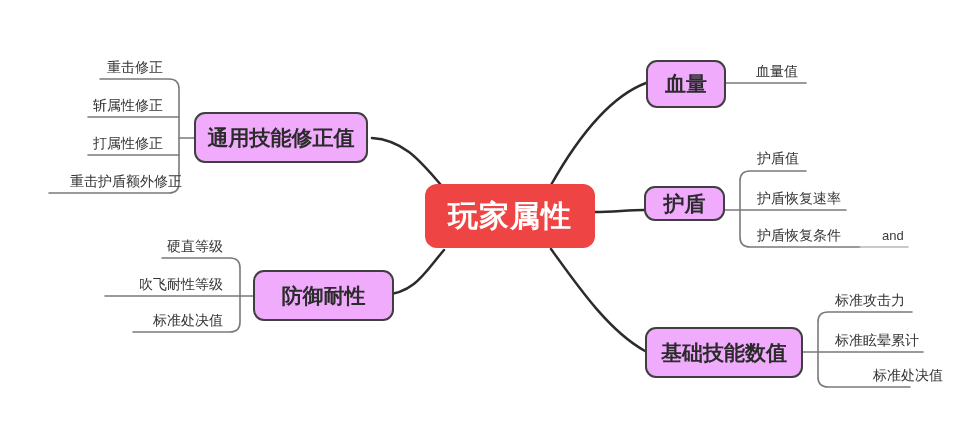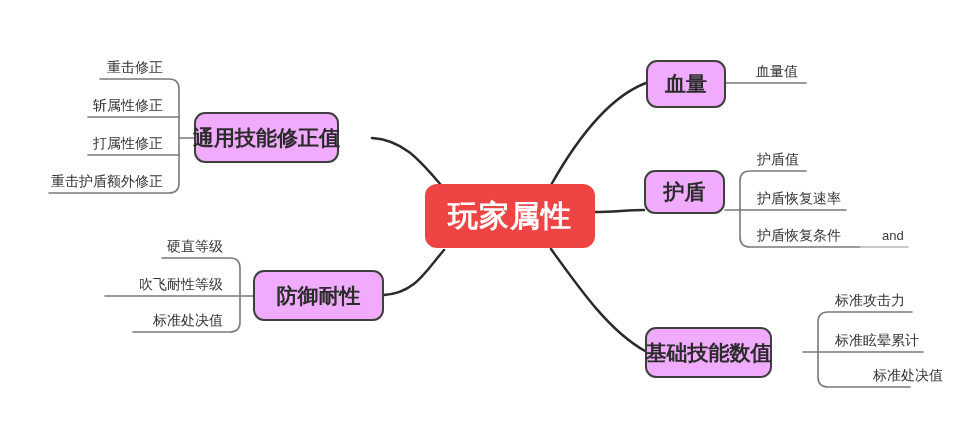--- a/index.html
+++ b/index.html
@@ -67,25 +67,25 @@
     display: flex;
     align-items: center;
     justify-content: center;
     color: #2b2b2b;
     font-size: 21px;
     font-weight: bold;
     box-sizing: border-box;
     cursor: default;
     white-space: nowrap;
   }
-  .branch-a { left: 194px; top: 112px; width: 145px; height: 51px; font-family: Liberation Serif, serif; }
-  .branch-b { left: 253px; top: 270px; width: 131px; height: 51px; }
+  .branch-a { left: 194px; top: 112px; width: 174px; height: 51px; font-family: Liberation Serif, serif; }
+  .branch-b { left: 253px; top: 270px; width: 141px; height: 51px; }
   .branch-c { left: 646px; top: 60px;  width: 80px;  height: 48px; }
-  .branch-d { left: 644px; top: 170px; width: 81px;  height: 44px; }
-  .branch-e { left: 645px; top: 327px; width: 127px; height: 51px; }
+  .branch-d { left: 644px; top: 186px; width: 81px;  height: 35px; }
+  .branch-e { left: 645px; top: 327px; width: 158px; height: 51px; }
   .topic-leaf {
     position: absolute;
     color: #333333;
     font-size: 14px;
     line-height: 20px;
     white-space: nowrap;
     cursor: default;
   }
   .leaf-right-align { text-align: right; }
   .leaf-and { font-size: 13px; color: #3a3a3a; }
@@ -125,29 +125,29 @@
 
   <div class="topic-branch branch-a">通用技能修正值</div>
   <div class="topic-branch branch-b">防御耐性</div>
   <div class="topic-branch branch-c">血量</div>
   <div class="topic-branch branch-d">护盾</div>
   <div class="topic-branch branch-e">基础技能数值</div>
 
   <div class="topic-leaf leaf-right-align" style="right:809px; top:57px;">重击修正</div>
   <div class="topic-leaf leaf-right-align" style="right:809px; top:95px;">斩属性修正</div>
   <div class="topic-leaf leaf-right-align" style="right:809px; top:133px;">打属性修正</div>
-  <div class="topic-leaf leaf-right-align" style="right:809px; top:171px;">重击护盾额外修正</div>
+  <div class="topic-leaf leaf-right-align" style="right:790px; top:171px;">重击护盾额外修正</div>
 
   <div class="topic-leaf leaf-right-align" style="right:749px; top:236px;">硬直等级</div>
   <div class="topic-leaf leaf-right-align" style="right:749px; top:274px;text-align:right;">吹飞耐性等级</div>
   <div class="topic-leaf leaf-right-align" style="right:749px; top:310px;">标准处决值</div>
 
   <div class="topic-leaf" style="left:756px; top:61px;">血量值</div>
 
-  <div class="topic-leaf" style="left:757px; top:149px;">护盾值</div>
+  <div class="topic-leaf" style="left:757px; top:149px;font-family:Liberation Mono, monospace;">护盾值</div>
   <div class="topic-leaf" style="left:757px; top:188px;">护盾恢复速率</div>
   <div class="topic-leaf" style="left:757px; top:225px;">护盾恢复条件</div>
   <div class="topic-leaf leaf-and" style="left:872px; top:226px;margin-left:10px;">and</div>
 
   <div class="topic-leaf" style="left:835px; top:290px;">标准攻击力</div>
   <div class="topic-leaf" style="left:835px; top:330px;">标准眩晕累计</div>
   <div class="topic-leaf" style="left:873px; top:365px;">标准处决值</div>
 
 </div>
 

